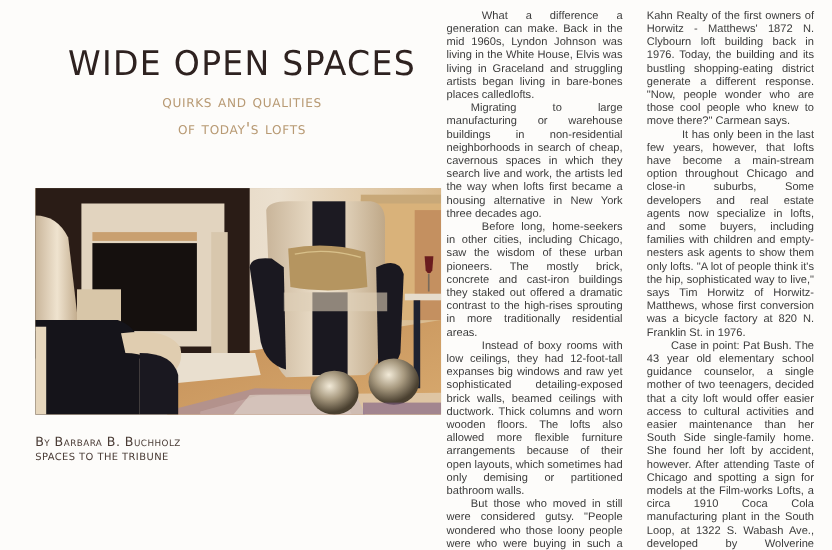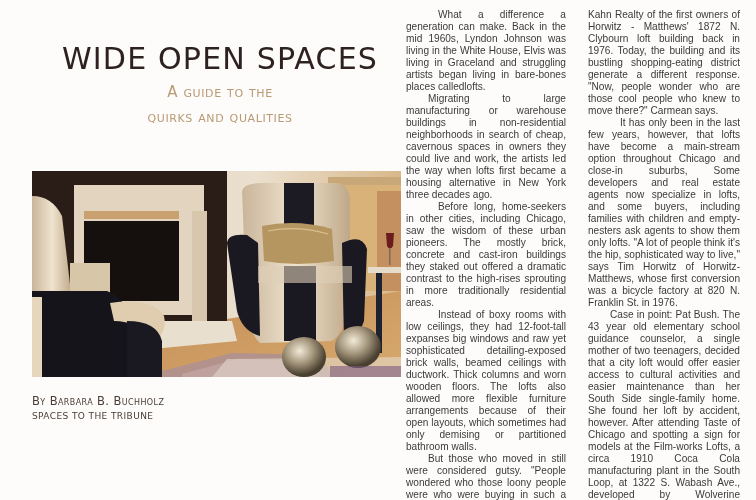--- a/index.html
+++ b/index.html
@@ -42,22 +42,22 @@
   .col p.noindent { text-indent: 0; }
   .col p.ind2 { text-indent: 32px; }
   .col p.ind1 { text-indent: 22px; }
 </style>
 </head>
 <body>
 
 <div class="left-page">
   <h1 class="title">WIDE OPEN SPACES</h1>
   <div class="subtitle">
-    <div>A guide to the</div>
     <div>quirks and qualities</div>
+    <div>of today's lofts</div>
   </div>
 
   <div class="photo">
     <svg width="369" height="206" viewBox="0 0 369 206">
       <defs>
         <linearGradient id="wallG" x1="0" y1="0" x2="1" y2="0">
           <stop offset="0" stop-color="#d9c4a8"></stop>
           <stop offset="0.6" stop-color="#ebe0cf"></stop>
           <stop offset="1" stop-color="#d8b88a"></stop>
         </linearGradient>
@@ -131,21 +131,21 @@
   </div>
 
   <div class="byline">
     <div class="author">By Barbara B. Buchholz</div>
     <div class="affil">SPACES TO THE TRIBUNE</div>
   </div>
 </div>
 
 <div class="col col1">
   <p class="ind2">What a difference a generation can make. Back in the mid 1960s, Lyndon Johnson was living in the White House, Elvis was living in Graceland and struggling artists began living in bare-bones places calledlofts.</p>
-  <p class="ind1">Migrating to large manufacturing or warehouse buildings in non-residential neighborhoods in search of cheap, cavernous spaces in owners they could live and work, the artists led the way when lofts first became a housing alternative in New York three decades ago.</p>
+  <p class="ind1">Migrating to large manufacturing or warehouse buildings in non-residential neighborhoods in search of cheap, cavernous spaces in which they search live and work, the artists led the way when lofts first became a housing alternative in New York three decades ago.</p>
   <p class="ind2">Before long, home-seekers in other cities, including Chicago, saw the wisdom of these urban pioneers. The mostly brick, concrete and cast-iron buildings they staked out offered a dramatic contrast to the high-rises sprouting in more traditionally residential areas.</p>
   <p class="ind2">Instead of boxy rooms with low ceilings, they had 12-foot-tall expanses big windows and raw yet sophisticated detailing-exposed brick walls, beamed ceilings with ductwork. Thick columns and worn wooden floors. The lofts also allowed more flexible furniture arrangements because of their open layouts, which sometimes had only demising or partitioned bathroom walls.</p>
   <p class="ind1">But those who moved in still were considered gutsy. "People wondered who those loony people were who were buying in such a faraway industrial area," says Fred Carmean of</p>
 </div>
 
 <div class="col col2">
   <p class="noindent">Kahn Realty of the first owners of Horwitz - Matthews' 1872 N. Clybourn loft building back in 1976. Today, the building and its bustling shopping-eating district generate a different response. "Now, people wonder who are those cool people who knew to move there?" Carmean says.</p>
   <p class="ind2">It has only been in the last few years, however, that lofts have become a main-stream option throughout Chicago and close-in suburbs, Some developers and real estate agents now specialize in lofts, and some buyers, including families with children and empty-nesters ask agents to show them only lofts. "A lot of people think it's the hip, sophisticated way to live," says Tim Horwitz of Horwitz-Matthews, whose first conversion was a bicycle factory at 820 N. Franklin St. in 1976.</p>
   <p class="ind1">Case in point: Pat Bush. The 43 year old elementary school guidance counselor, a single mother of two teenagers, decided that a city loft would offer easier access to cultural activities and easier maintenance than her South Side single-family home. She found her loft by accident, however. After attending Taste of Chicago and spotting a sign for models at the Film-works Lofts, a circa 1910 Coca Cola manufacturing plant in the South Loop, at 1322 S. Wabash Ave., developed by Wolverine Investments.</p>
 </div>

